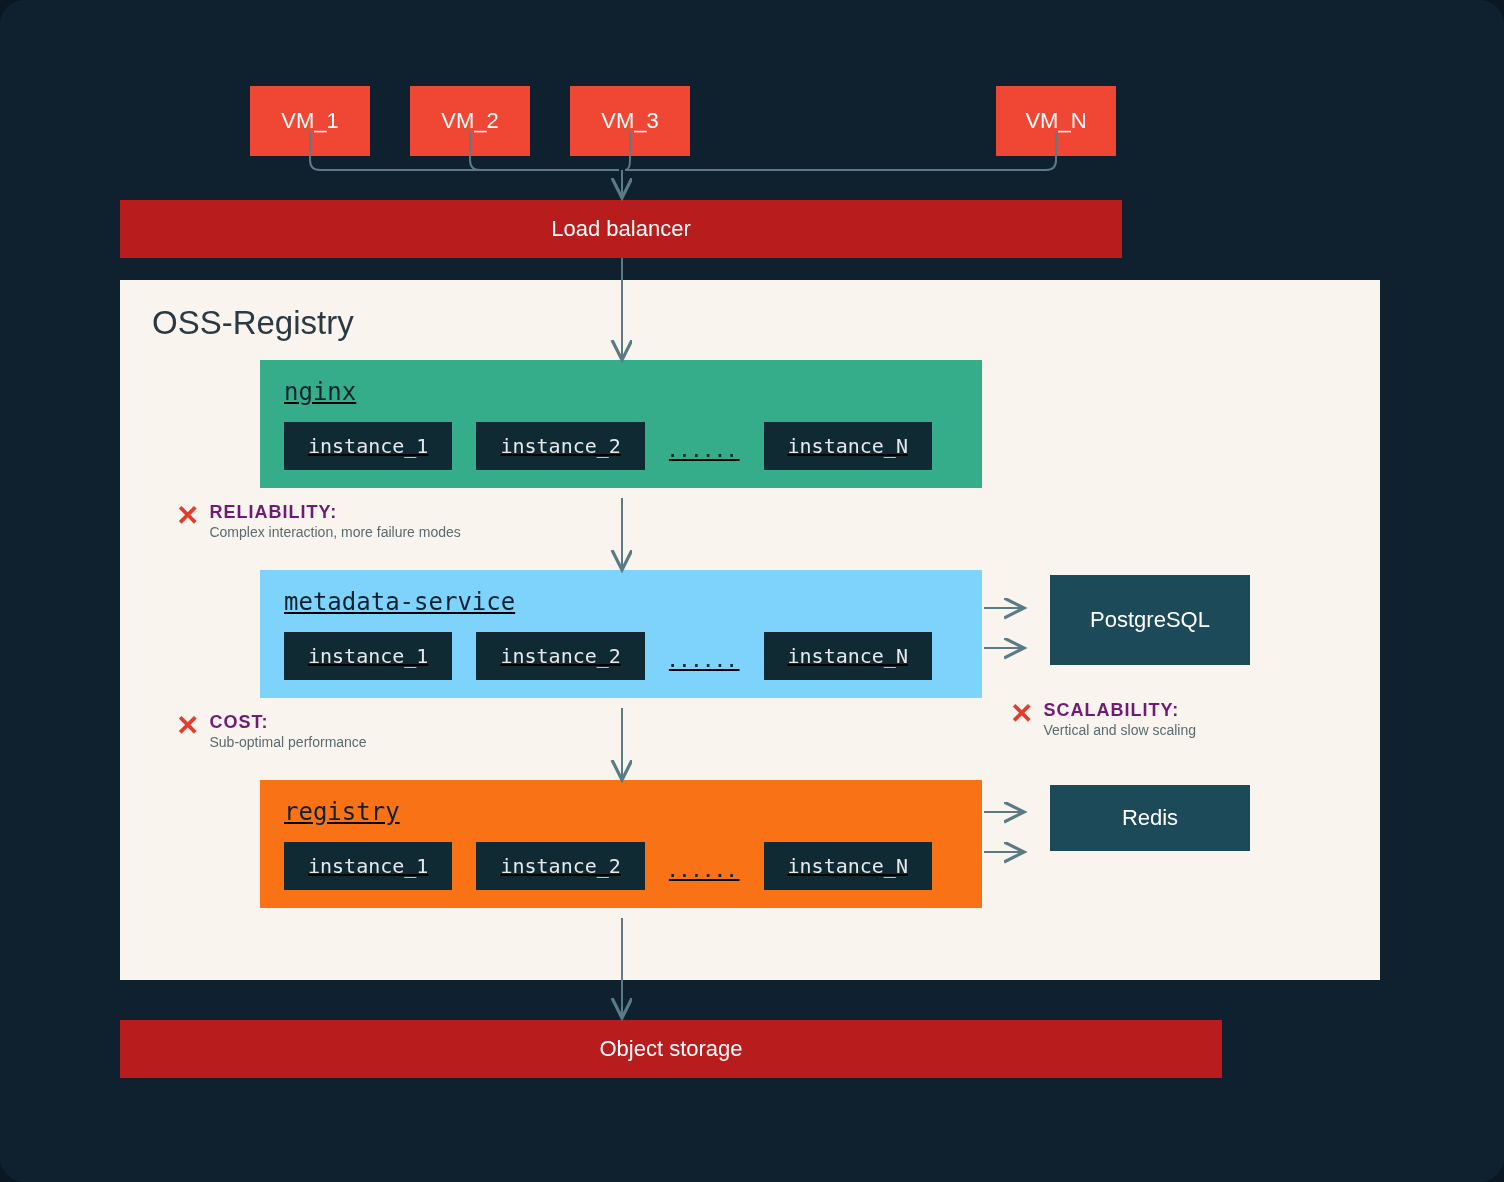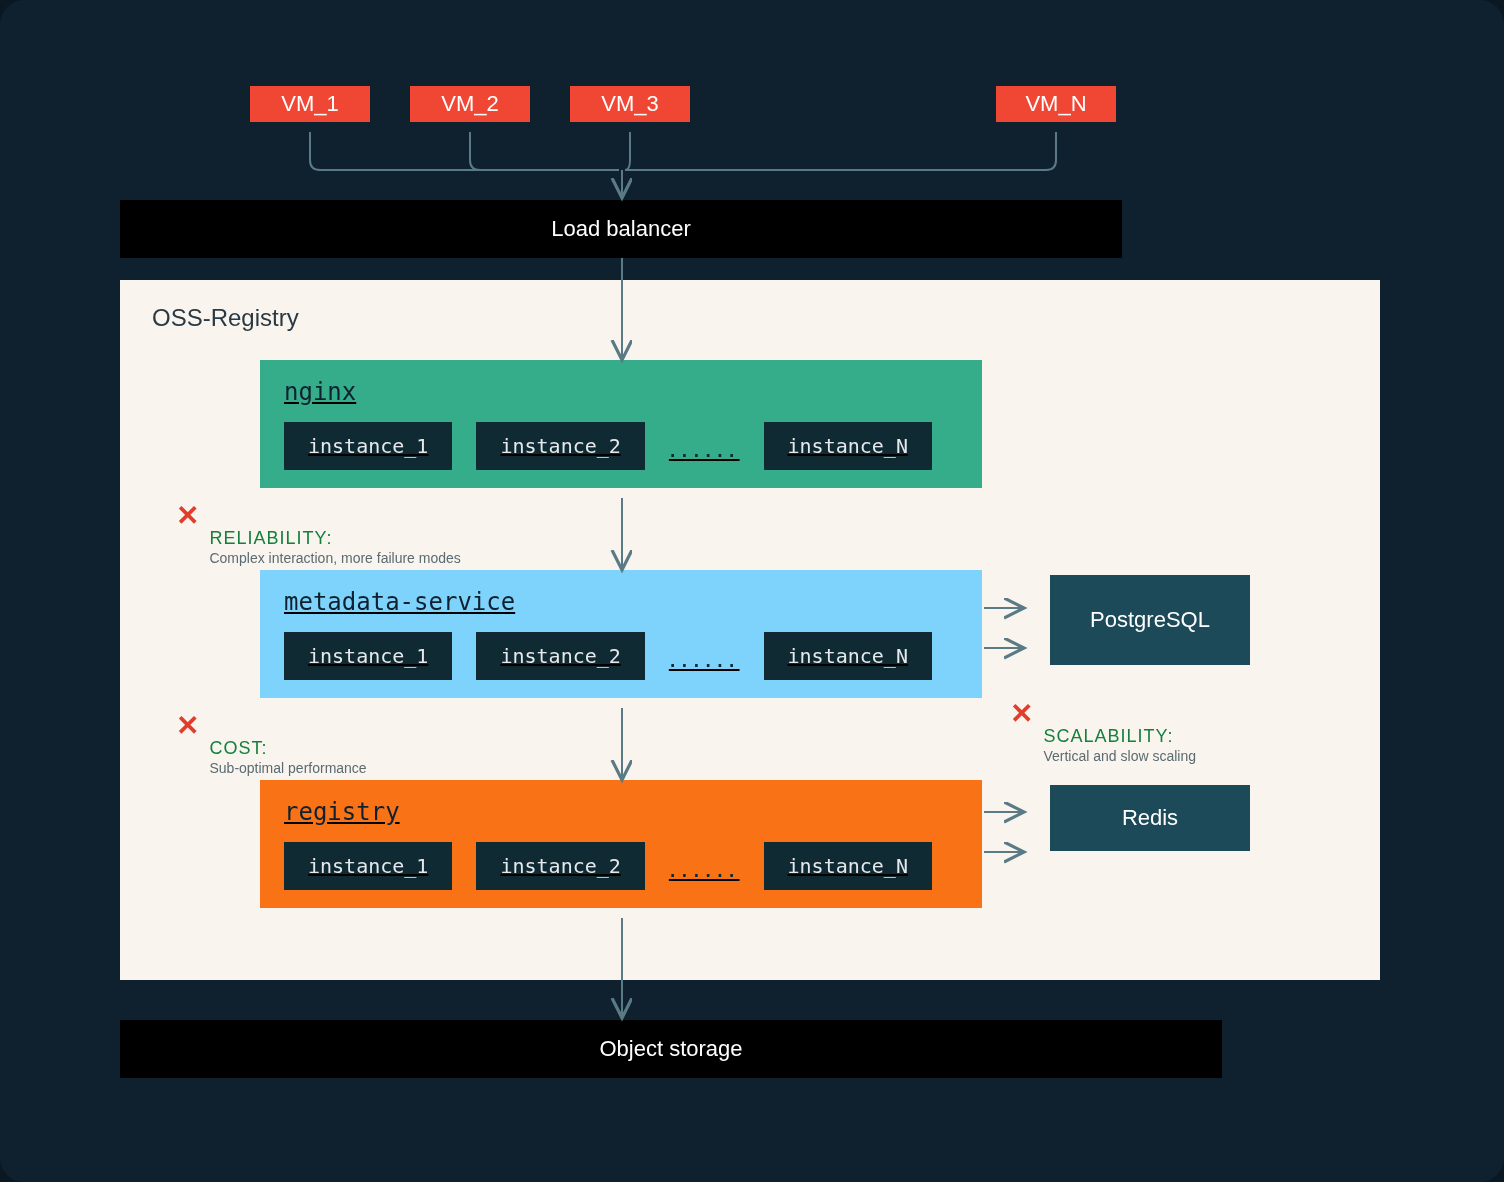--- a/index.html
+++ b/index.html
@@ -17,44 +17,44 @@
   background: #0f212e;
   border-radius: 24px;
 }
 svg.wires { position: absolute; left:0; top:0; pointer-events:none; }
 .vm-box {
   position: absolute;
   background: #f04735;
   color: #fff;
   font-size: 22px;
   font-weight: 500;
-  padding: 5px 0;
+  padding: 22px 0;
   text-align: center;
   width: 120px;
 }
 .lb-box, .storage-box {
   position: absolute;
-  background: #000000;
+  background: #b91c1c;
   color: #fff;
   font-size: 22px;
   text-align: center;
   padding: 16px 0;
 }
 .registry-panel {
   position: absolute;
   background: #f9f4ed;
   left: 120px;
   top: 280px;
   width: 1260px;
   height: 700px;
 }
 .registry-title {
   position: absolute;
   color: #2a3a44;
-  font-size: 24px;
+  font-size: 33px;
   font-weight: 500;
 }
 .service-box {
   position: absolute;
   padding: 18px 24px;
   text-decoration: underline;
 }
 .service-title {
   font-family: ui-monospace, 'SF Mono', Menlo, Consolas, monospace;
   font-size: 24px;
@@ -96,21 +96,21 @@
   gap: 10px;
   align-items: flex-start;
 }
 .issue-x {
   color: #e43c2b;
   font-size: 28px;
   font-weight: 700;
   line-height: 1;
 }
 .issue-text { color: #5a6b72; font-size: 14px; line-height: 1.35; }
-.issue-label { color: #15803d; font-size: 18px; letter-spacing: 1px; font-weight: 400; margin-top: 26px; }
+.issue-label { color: #701a75; font-size: 18px; letter-spacing: 1px; font-weight: 700; }
 </style>
 </head>
 <body>
 
 <div class="canvas">
 
   <div class="vm-box" style="left:250px; top:86px">VM_1</div>
   <div class="vm-box" style="left:410px; top:86px">VM_2</div>
   <div class="vm-box" style="left:570px; top:86px">VM_3</div>
   <div class="vm-box" style="left:996px; top:86px">VM_N</div>

